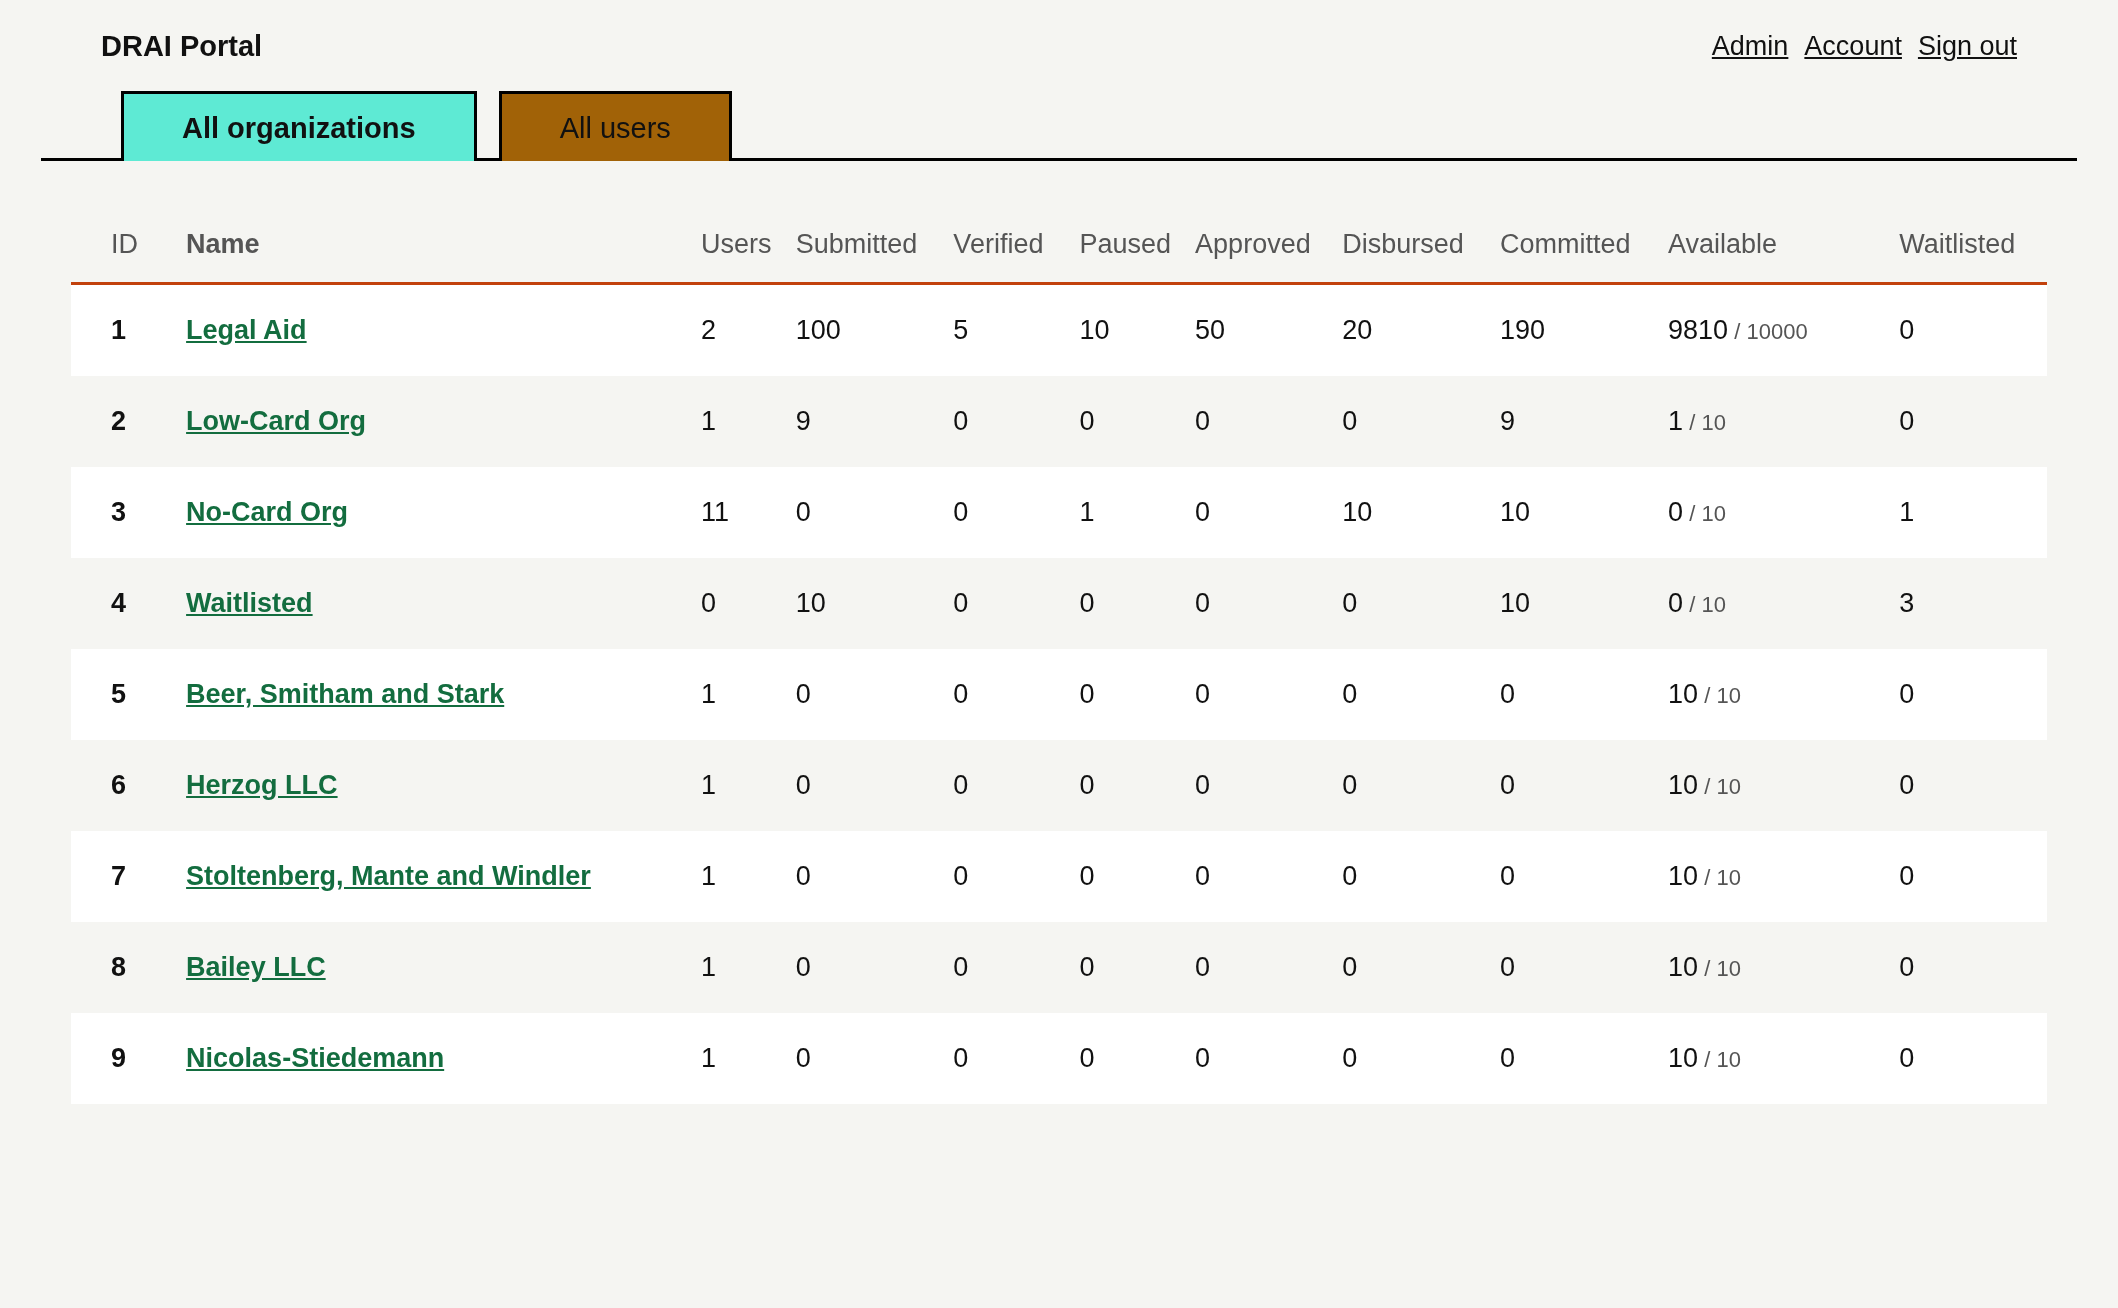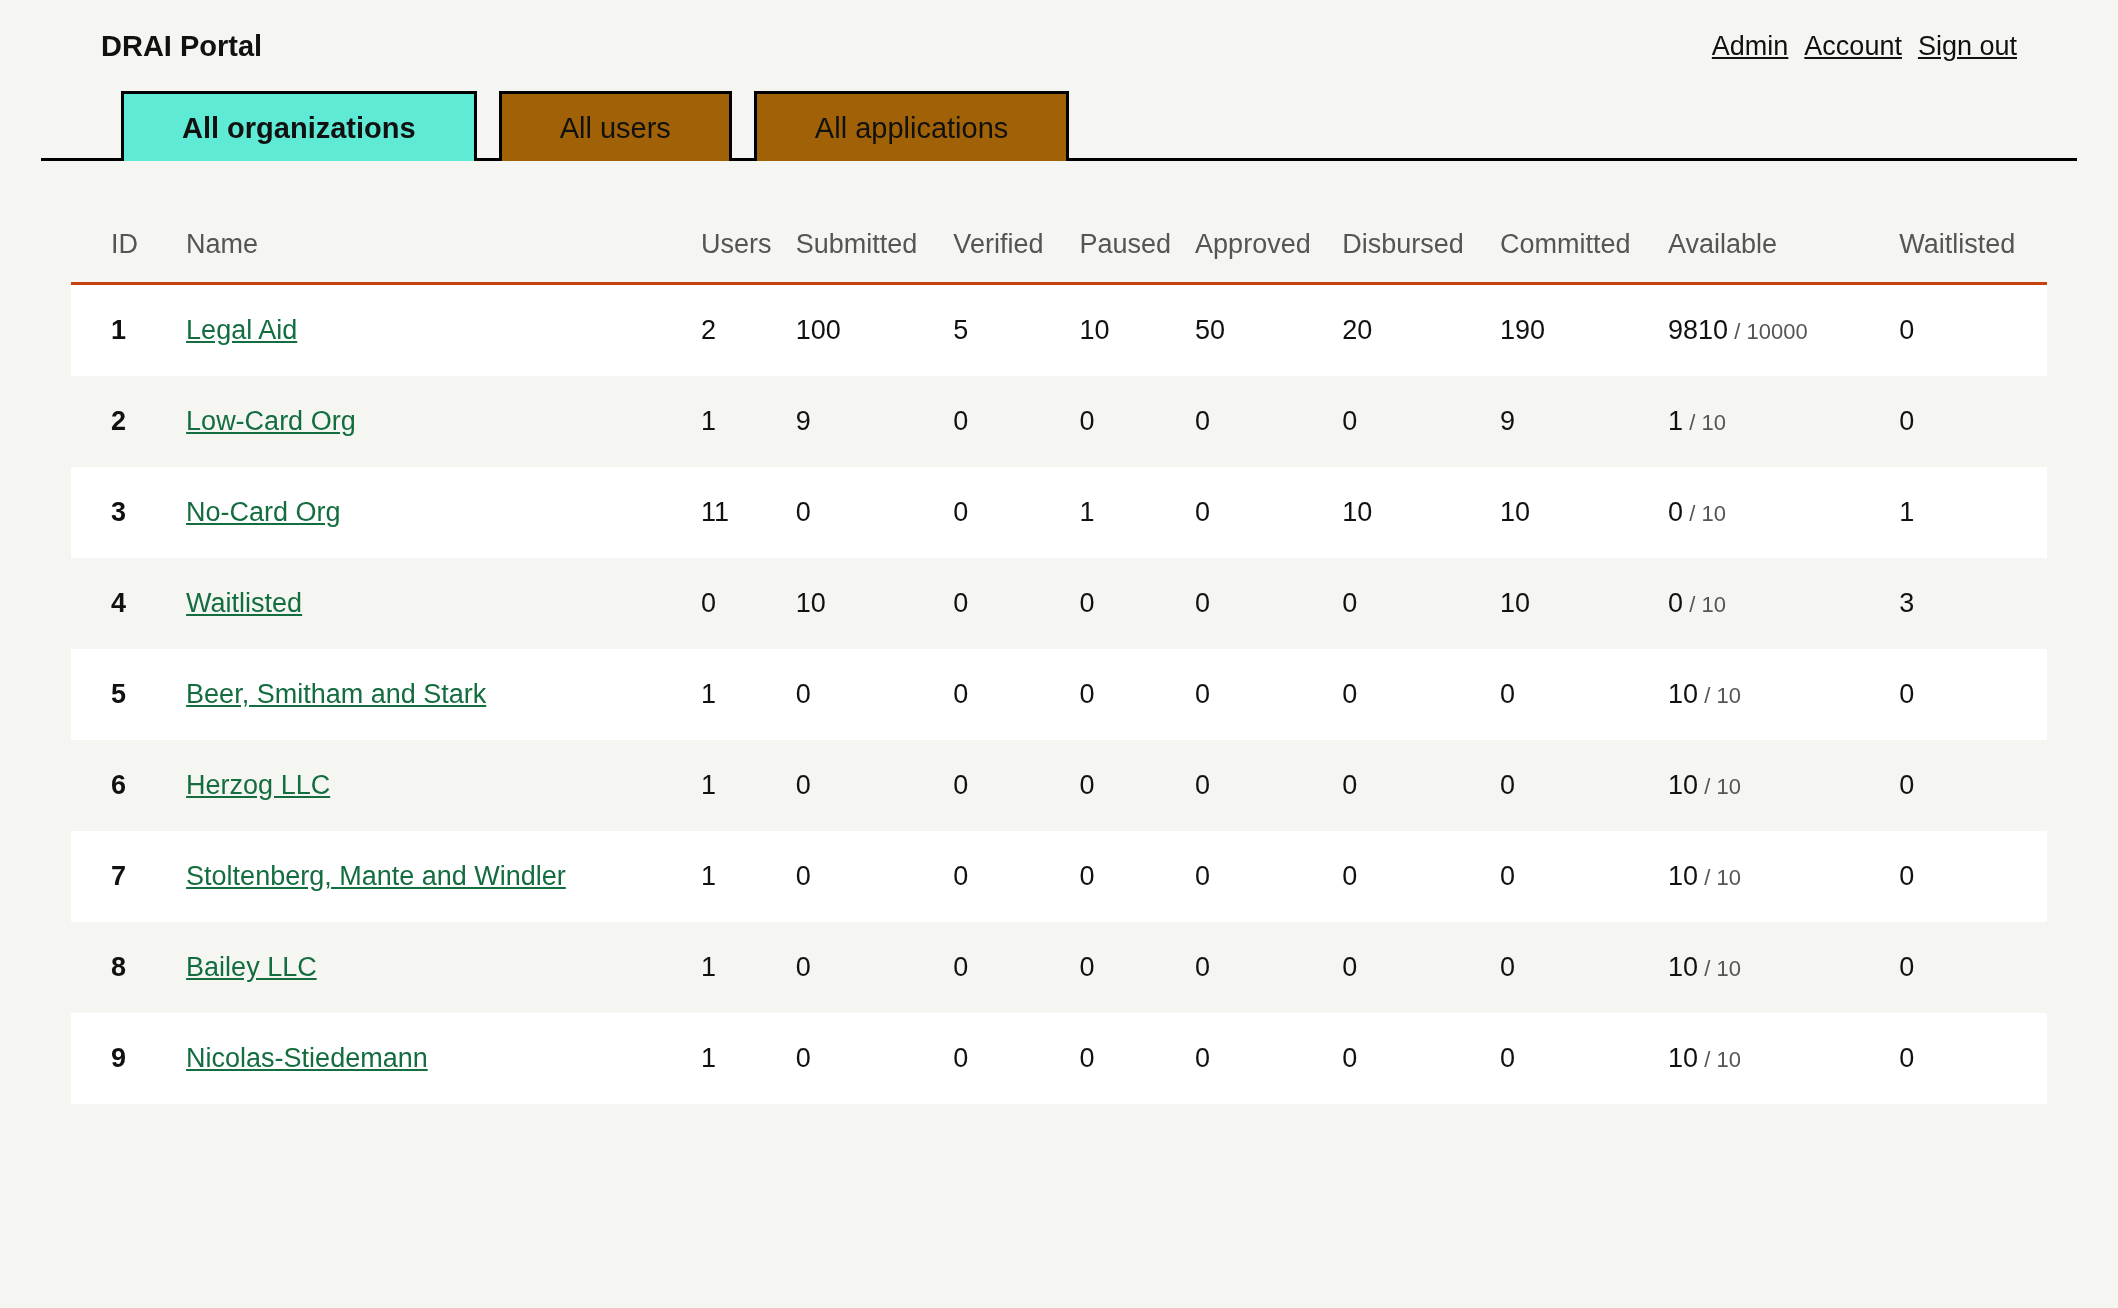--- a/index.html
+++ b/index.html
@@ -19,21 +19,21 @@
 
     .table-wrap { padding: 50px 30px 0 30px; }
     table { width: 100%; border-collapse: collapse; table-layout: fixed; }
     thead th { text-align: left; font-weight: 400; color: #555; font-size: 27px; padding: 18px 10px 22px; border-bottom: 3px solid #c2410c; white-space: nowrap; }
     tbody tr:nth-child(odd) { background: #fff; }
     tbody tr:nth-child(even) { background: #f5f5f2; }
     tbody td { padding: 30px 10px; font-size: 27px; vertical-align: middle; }
     .col-id { width: 90px; padding-left: 40px; }
     thead th.col-id { font-weight: 400; }
     tbody td.col-id { font-weight: 700; }
-    .col-name { width: 480px; }
+    .col-name { width: 480px; font-weight: bold; }
     .org-link { color: #136d3f; text-decoration: underline; cursor: pointer; }
     .avail-major { font-size: 27px; }
     .avail-minor { font-size: 22px; color: #555; }
   </style>
 </head>
 <body>
 
 <div class="container">
 
   <div class="topbar">
@@ -42,21 +42,20 @@
       <a>Admin</a>
       <a>Account</a>
       <a>Sign out</a>
     </div>
   </div>
 
   <div class="tabs-wrap">
     <div class="tabs" id="tabs">
         <div class="tab active">All organizations</div>
         <div class="tab">All users</div>
-        <div class="tab">All applications</div>
       </div>
   </div>
 
   <div class="table-wrap">
     <table>
       <colgroup>
         <col style="width:100px">
           <col style="width:490px">
           <col style="width:90px">
           <col style="width:150px">

